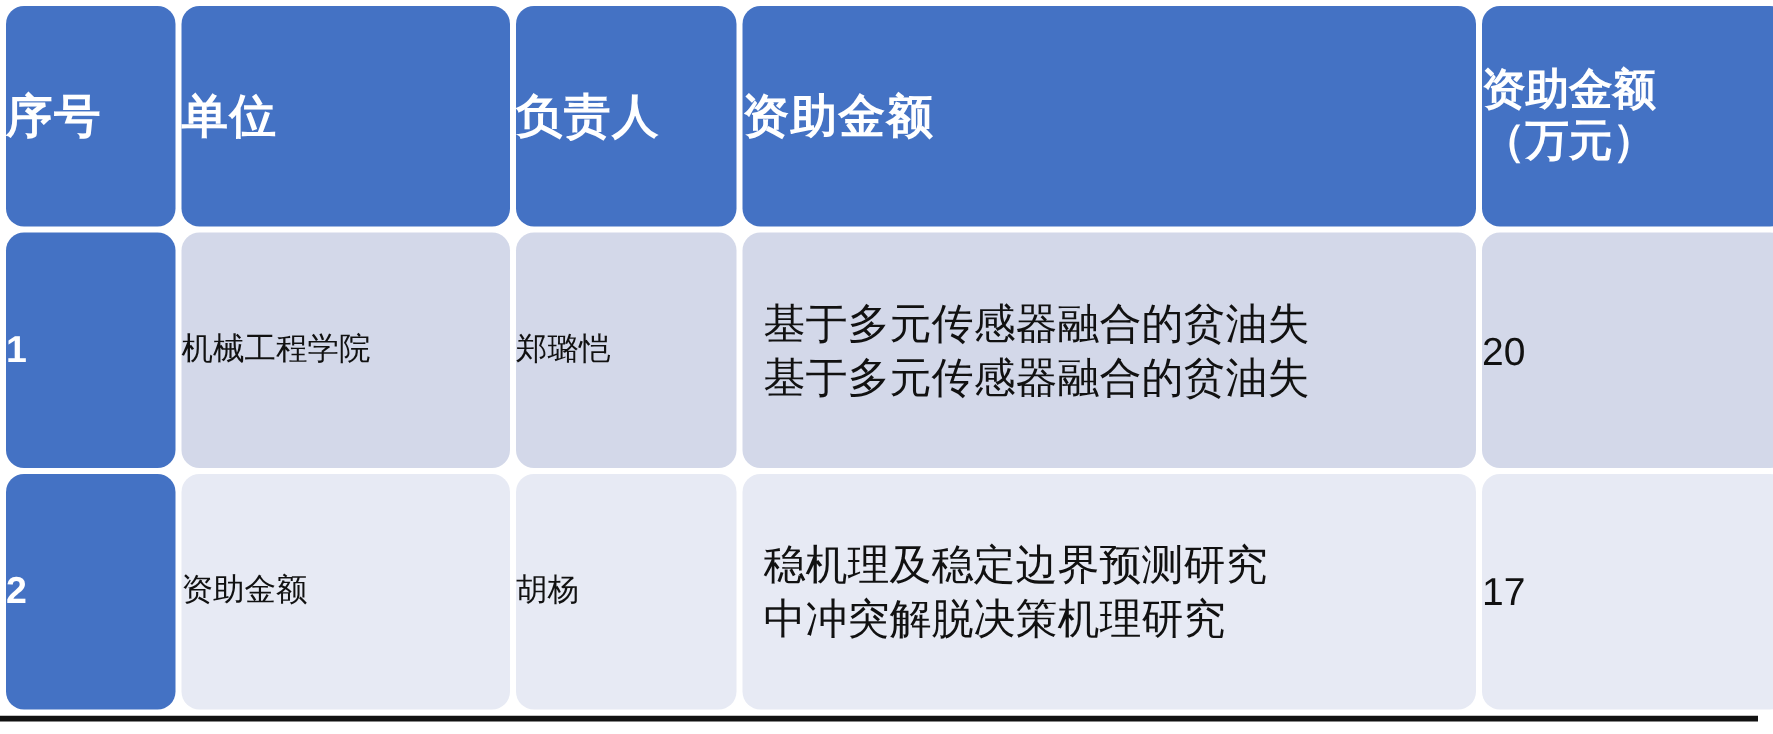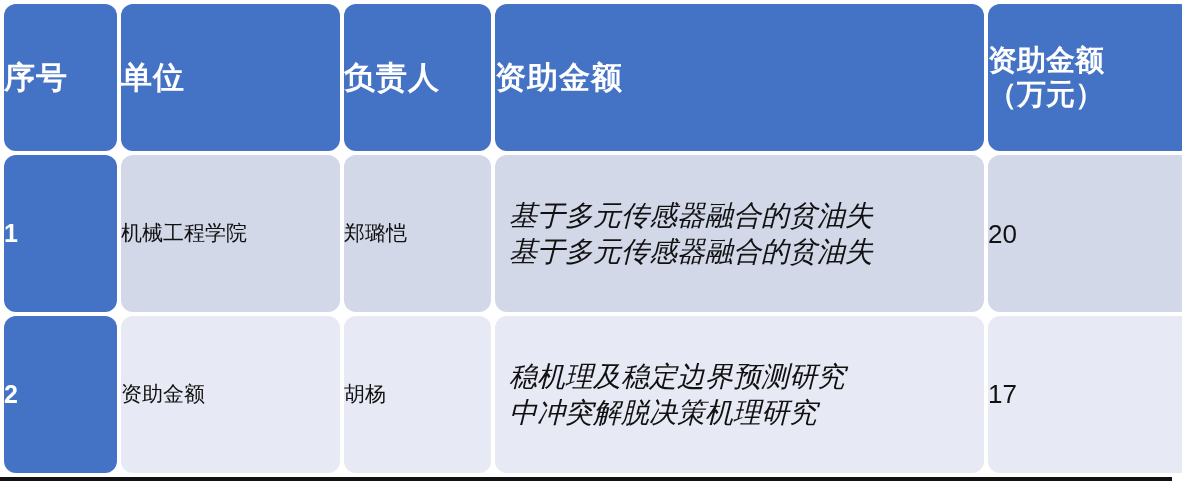--- a/index.html
+++ b/index.html
@@ -72,21 +72,20 @@
     background: #d3d8e9;
   }
   tr.row-2 td.tint {
     background: #e7eaf4;
   }
 
   tr.body-row td.col-title {
     font-size: 28px;
     line-height: 1.28;
     padding: 0 14px;
-    font-style: italic;
   }
   tr.body-row td.col-amount {
     font-size: 26px;
   }
 
   .two-line {
     display: block;
   }
   .amount-line {
     display: block;

